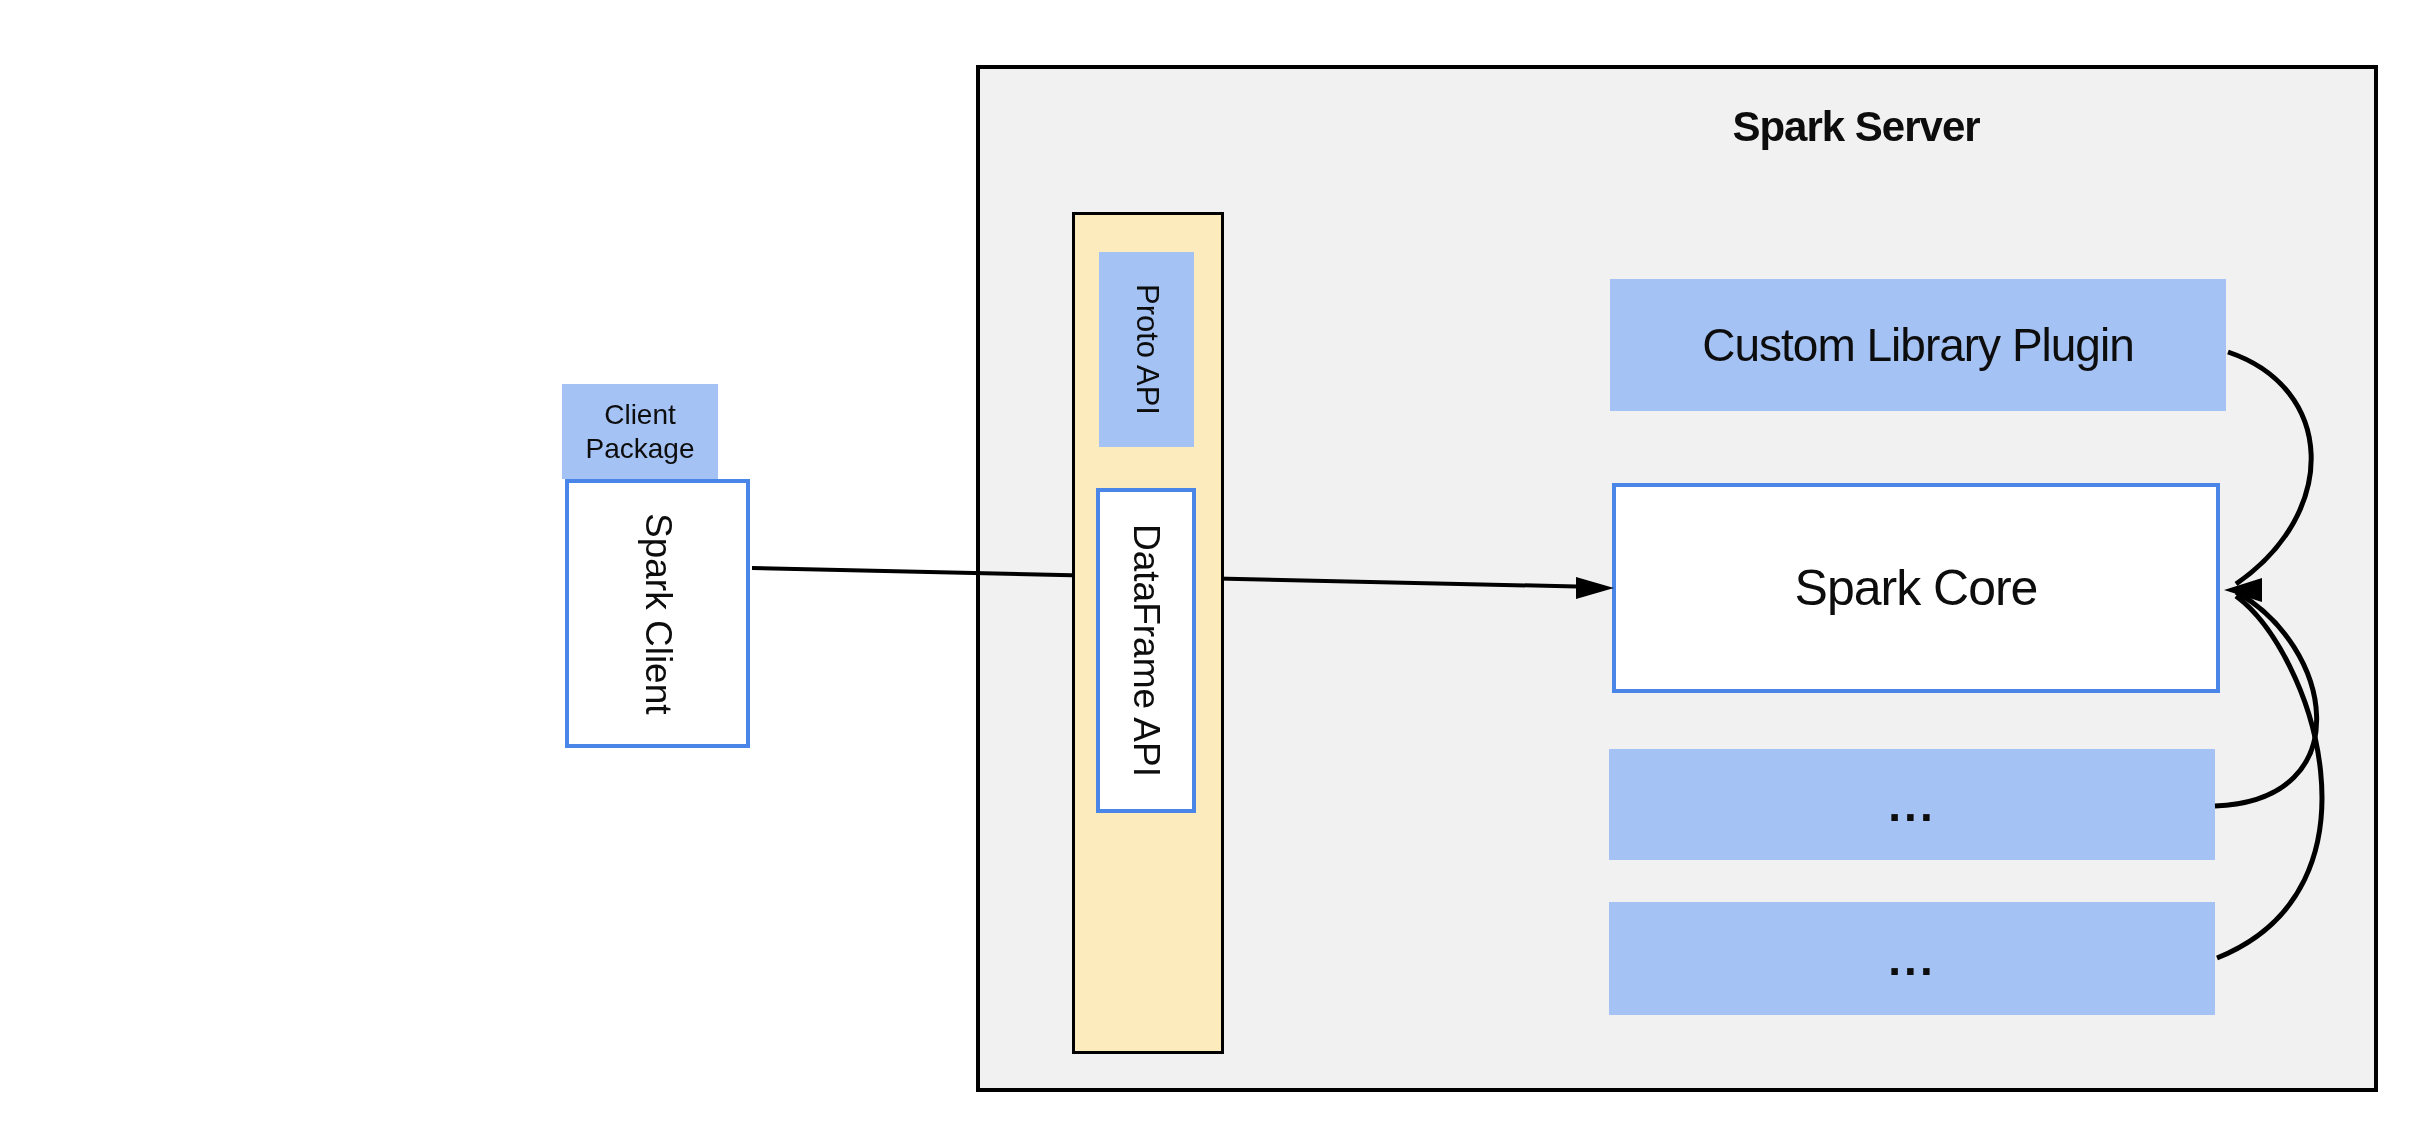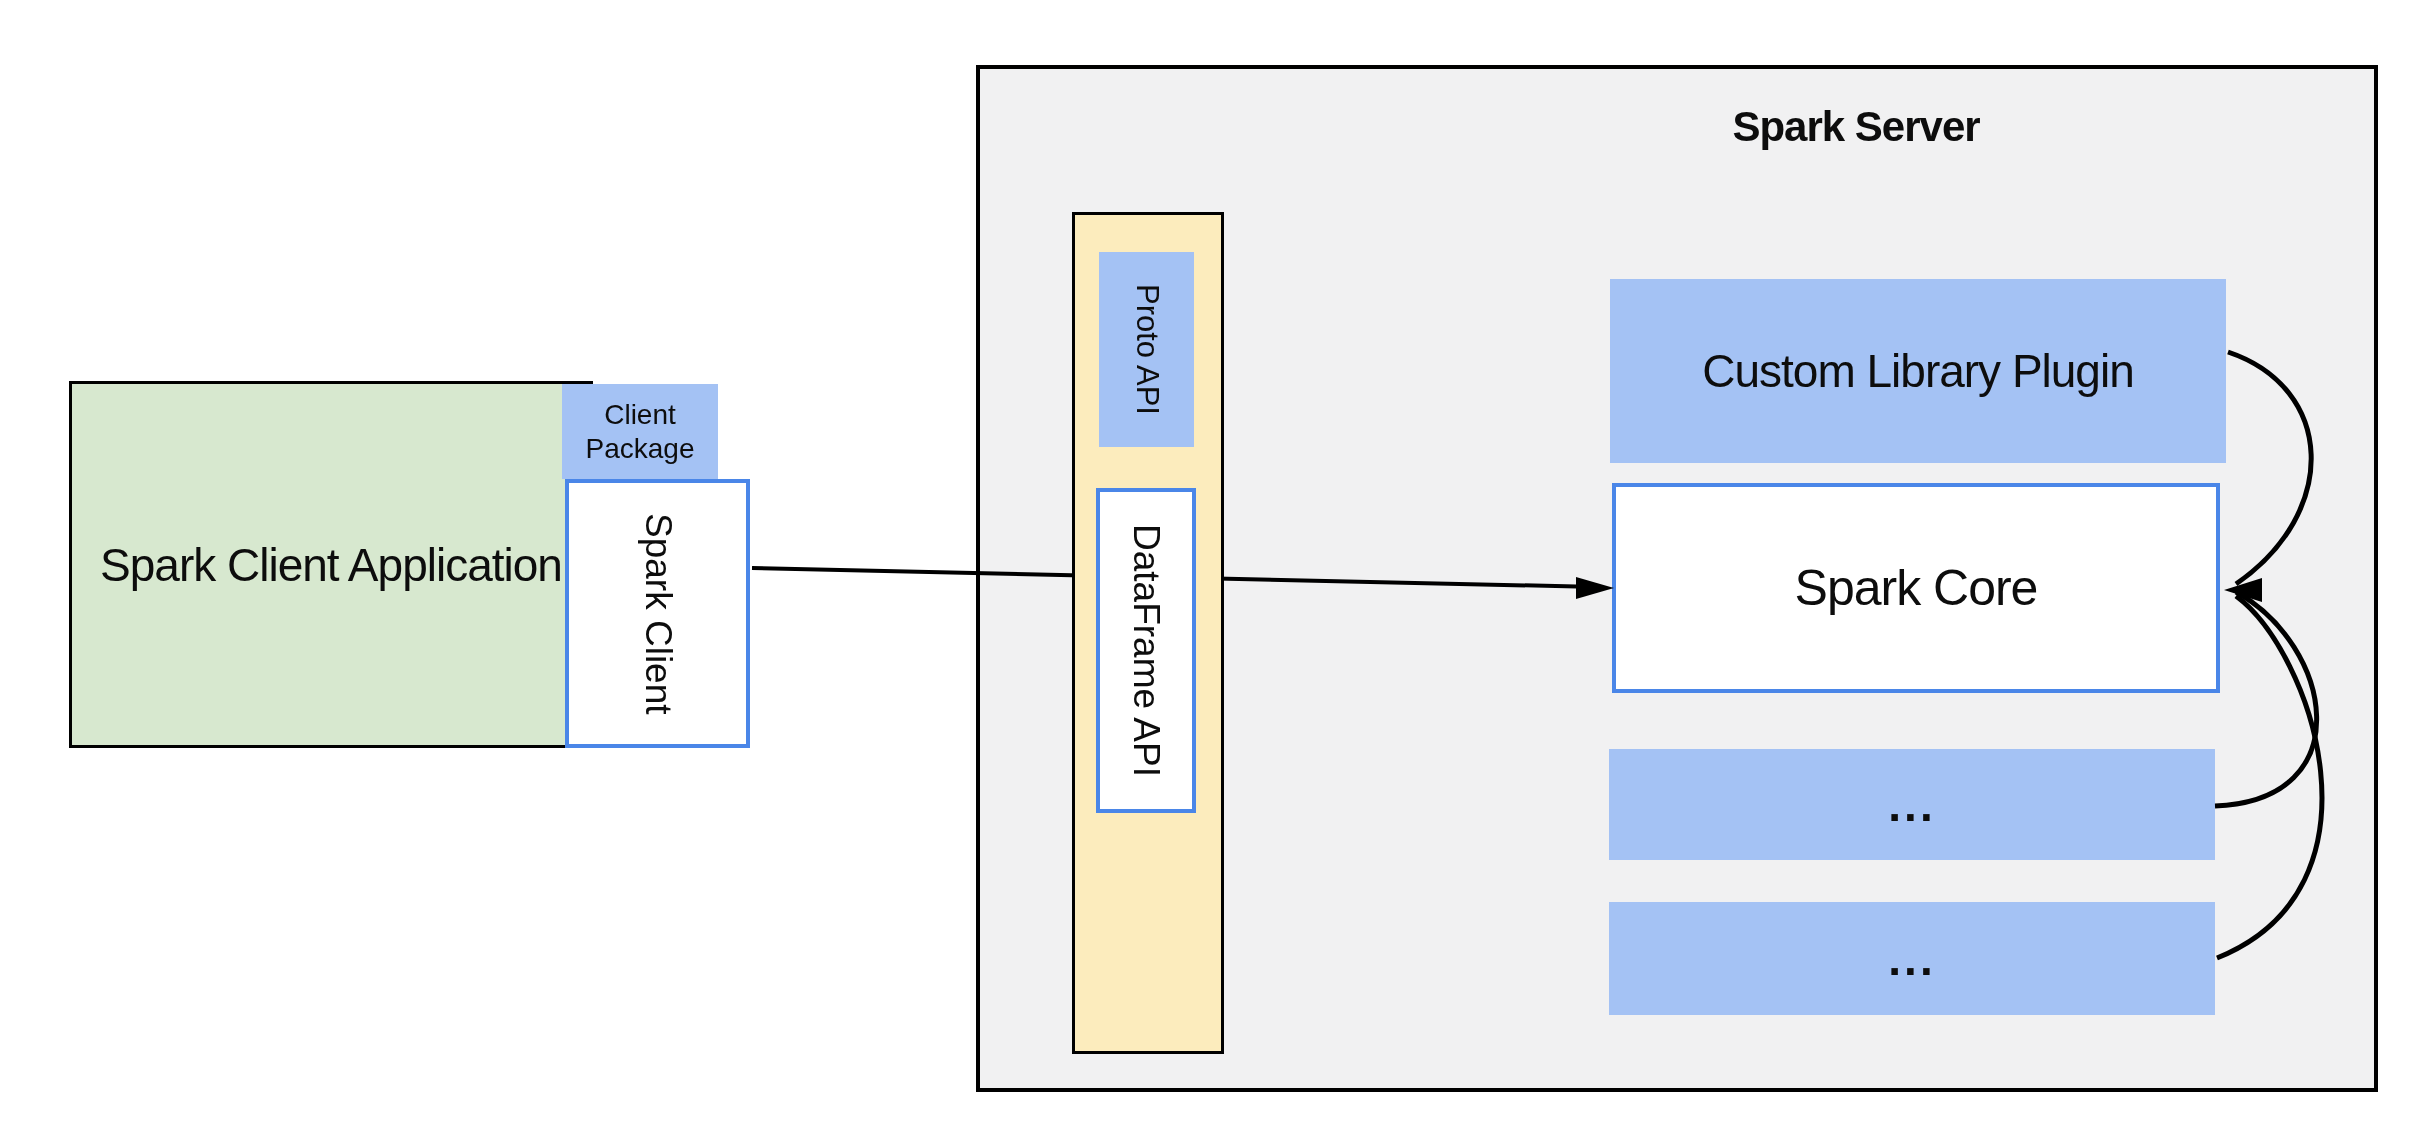--- a/index.html
+++ b/index.html
@@ -38,21 +38,21 @@
   }
   .proto-api{
     left:1099px;top:252px;width:95px;height:195px;
     background:#a4c2f4;z-index:4;
   }
   .dataframe-api{
     left:1096px;top:488px;width:100px;height:325px;
     background:#ffffff;border:4px solid #4a86e8;z-index:4;
   }
   .custom-plugin{
-    left:1610px;top:279px;width:616px;height:184px;
+    left:1610px;top:279px;width:616px;height:132px;
     background:#a4c2f4;z-index:1;
     font-size:46px;letter-spacing:-1px;
   }
   .spark-core{
     left:1612px;top:483px;width:608px;height:210px;
     background:#ffffff;border:4px solid #4a86e8;z-index:1;
     font-size:50px;letter-spacing:-1px;
   }
   .dots-box-1{left:1609px;top:749px;width:606px;height:111px;background:#a4c2f4;z-index:1;}
   .dots-box-2{left:1609px;top:902px;width:606px;height:113px;background:#a4c2f4;z-index:1;}
@@ -83,23 +83,20 @@
   .vt-proto{font-size:31px;}
   .vt-df{font-size:37px;}
 
   .arrows{position:absolute;left:0;top:0;z-index:2;pointer-events:none;}
 </style>
 </head>
 <body>
 
 <div class="canvas">
 
-  <div class="abs flexc green-box big-label">
-    <span>Spark Client Application</span>
-  </div>
 
   <div class="abs flexc client-package">
     <span>Client Package</span>
   </div>
 
   <div class="abs spark-client">
     <div class="vtext vt-client">Spark Client</div>
   </div>
 
   <div class="abs outer-gray"></div>

